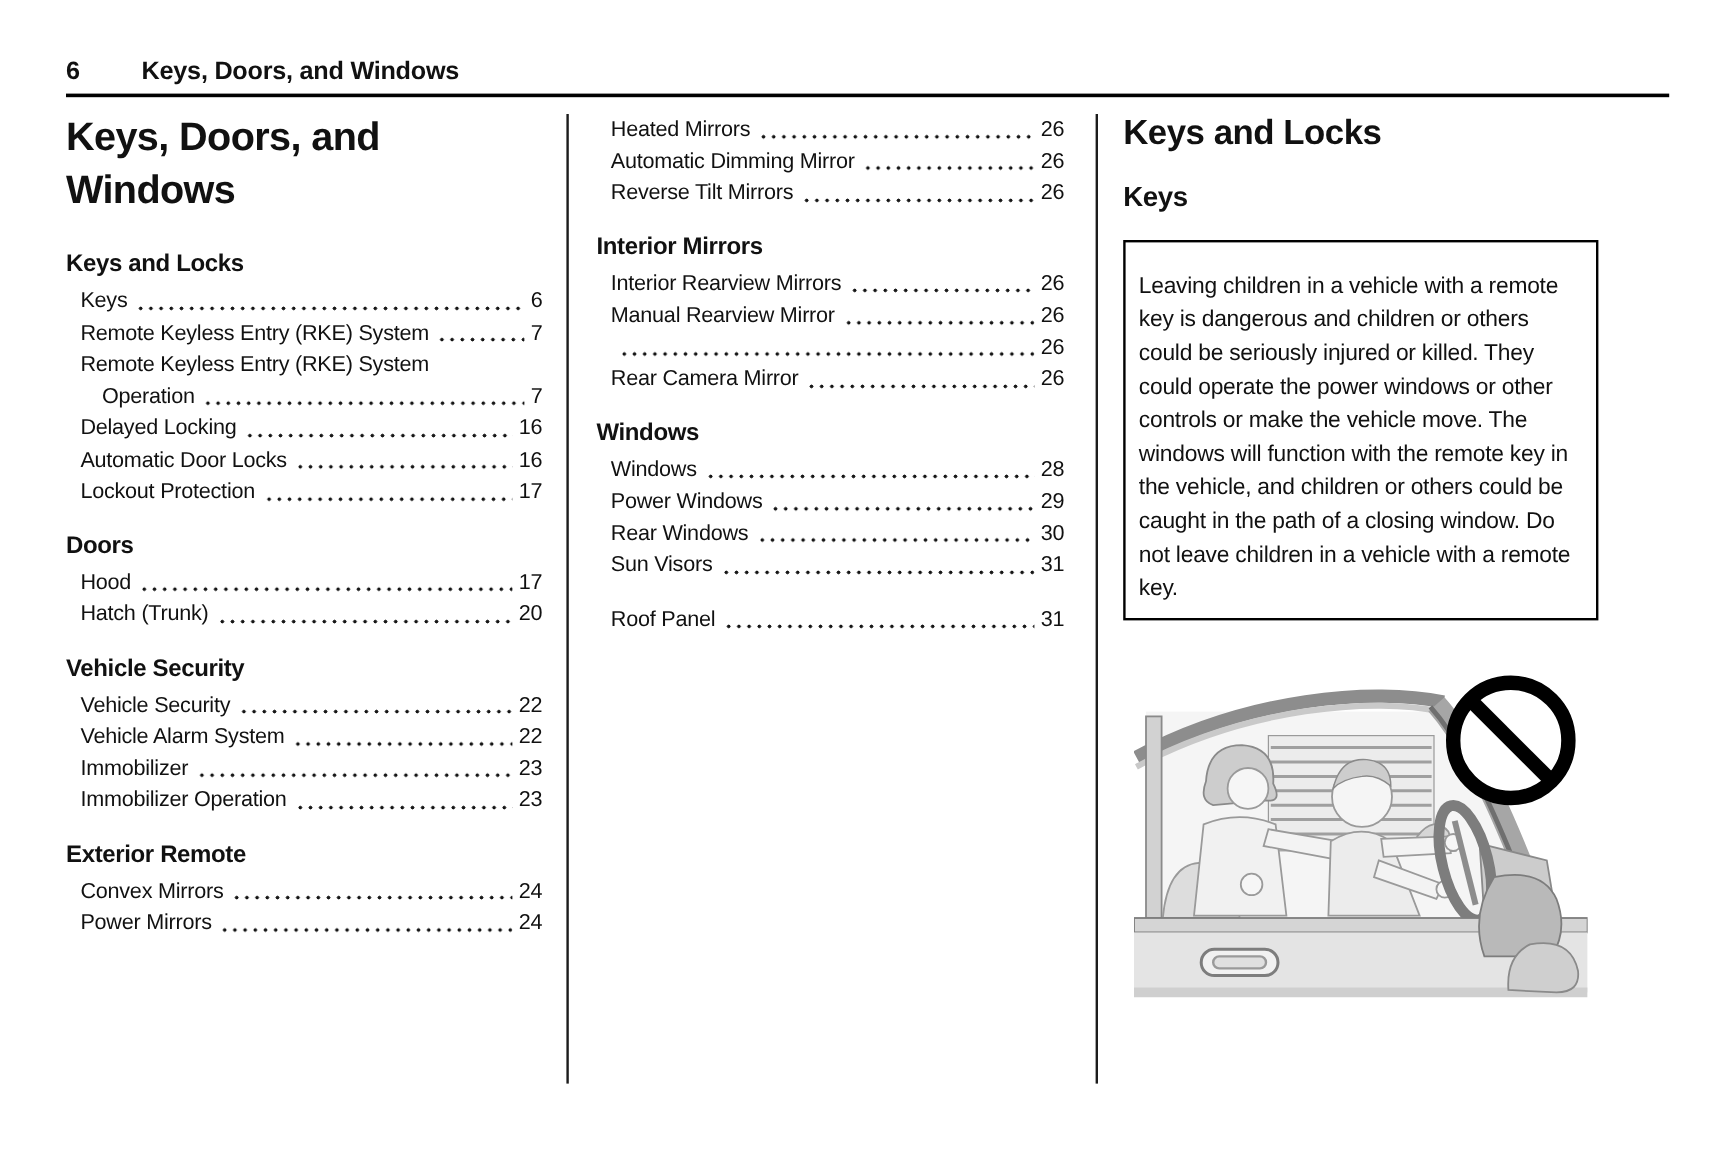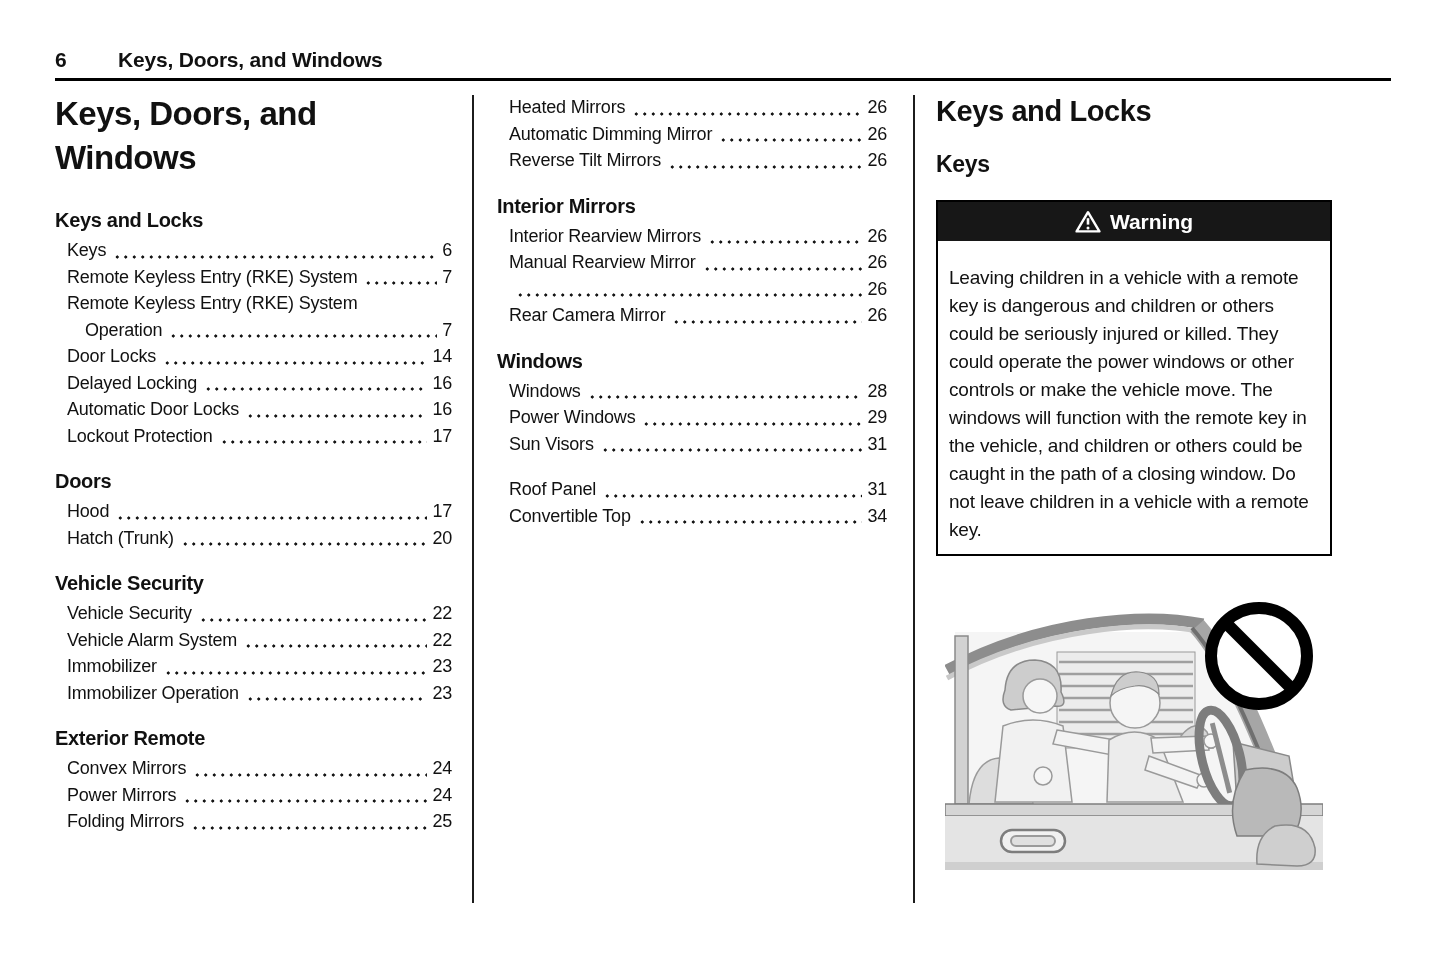--- a/index.html
+++ b/index.html
@@ -92,25 +92,20 @@
           <span class="leader"></span>
           <span class="toc-page">7</span>
         </div>
         <div class="toc-pre">Remote Keyless Entry (RKE) System</div>
         <div class="toc-entry indent2">
           <span class="toc-label">Operation</span>
           <span class="leader"></span>
           <span class="toc-page">7</span>
         </div>
         <div class="toc-entry">
-          <span class="toc-label">Door Locks</span>
-          <span class="leader"></span>
-          <span class="toc-page">14</span>
-        </div>
-        <div class="toc-entry">
           <span class="toc-label">Delayed Locking</span>
           <span class="leader"></span>
           <span class="toc-page">16</span>
         </div>
         <div class="toc-entry">
           <span class="toc-label">Automatic Door Locks</span>
           <span class="leader"></span>
           <span class="toc-page">16</span>
         </div>
         <div class="toc-entry">
@@ -159,25 +154,20 @@
         <div class="toc-heading">Exterior Remote</div>
         <div class="toc-entry">
           <span class="toc-label">Convex Mirrors</span>
           <span class="leader"></span>
           <span class="toc-page">24</span>
         </div>
         <div class="toc-entry">
           <span class="toc-label">Power Mirrors</span>
           <span class="leader"></span>
           <span class="toc-page">24</span>
-        </div>
-        <div class="toc-entry">
-          <span class="toc-label">Folding Mirrors</span>
-          <span class="leader"></span>
-          <span class="toc-page">25</span>
         </div>
       </div>
     </div>
 </section>
 
 <section class="abs col2">
   <div id="toc2">
       <div class="toc-section no-heading">
         <div class="toc-entry">
           <span class="toc-label">Heated Mirrors</span>
@@ -223,55 +213,45 @@
           <span class="toc-label">Windows</span>
           <span class="leader"></span>
           <span class="toc-page">28</span>
         </div>
         <div class="toc-entry">
           <span class="toc-label">Power Windows</span>
           <span class="leader"></span>
           <span class="toc-page">29</span>
         </div>
         <div class="toc-entry">
+          <span class="toc-label">Rear Windows</span>
+          <span class="leader"></span>
+          <span class="toc-page">30</span>
+        </div>
+        <div class="toc-entry">
           <span class="toc-label">Sun Visors</span>
           <span class="leader"></span>
           <span class="toc-page">31</span>
         </div>
       </div>
       <div class="toc-section">
         <div class="toc-entry">
           <span class="toc-label">Roof Panel</span>
           <span class="leader"></span>
           <span class="toc-page">31</span>
-        </div>
-        <div class="toc-entry">
-          <span class="toc-label">Convertible Top</span>
-          <span class="leader"></span>
-          <span class="toc-page">34</span>
         </div>
       </div>
     </div>
 </section>
 
 <section class="abs col3">
   <h2 class="section-title">Keys and Locks</h2>
   <h3 class="sub-title">Keys</h3>
 
   <div class="warning-box">
-    <div class="warning-header">
-      <span>
-        <svg width="26" height="24" viewBox="0 0 26 24">
-          <path d="M13 2.2 L24.4 21.4 H1.6 Z" fill="none" stroke="#ffffff" stroke-width="2.4" stroke-linejoin="round"></path>
-          <line x1="13" y1="8.2" x2="13" y2="14.6" stroke="#ffffff" stroke-width="2.6"></line>
-          <circle cx="13" cy="17.9" r="1.5" fill="#ffffff"></circle>
-        </svg>
-      </span>
-      <span>Warning</span>
-    </div>
     <div class="warning-body">Leaving children in a vehicle with a remote key is dangerous and children or others could be seriously injured or killed. They could operate the power windows or other controls or make the vehicle move. The windows will function with the remote key in the vehicle, and children or others could be caught in the path of a closing window. Do not leave children in a vehicle with a remote key.</div>
   </div>
 
   <figure class="illustration">
     <svg width="378" height="292" viewBox="0 0 378 292">
 
       <rect x="0" y="0" width="378" height="292" fill="#ffffff"></rect>
       <g>
 
         <rect x="10" y="42" width="300" height="172" fill="#f5f5f5"></rect>

